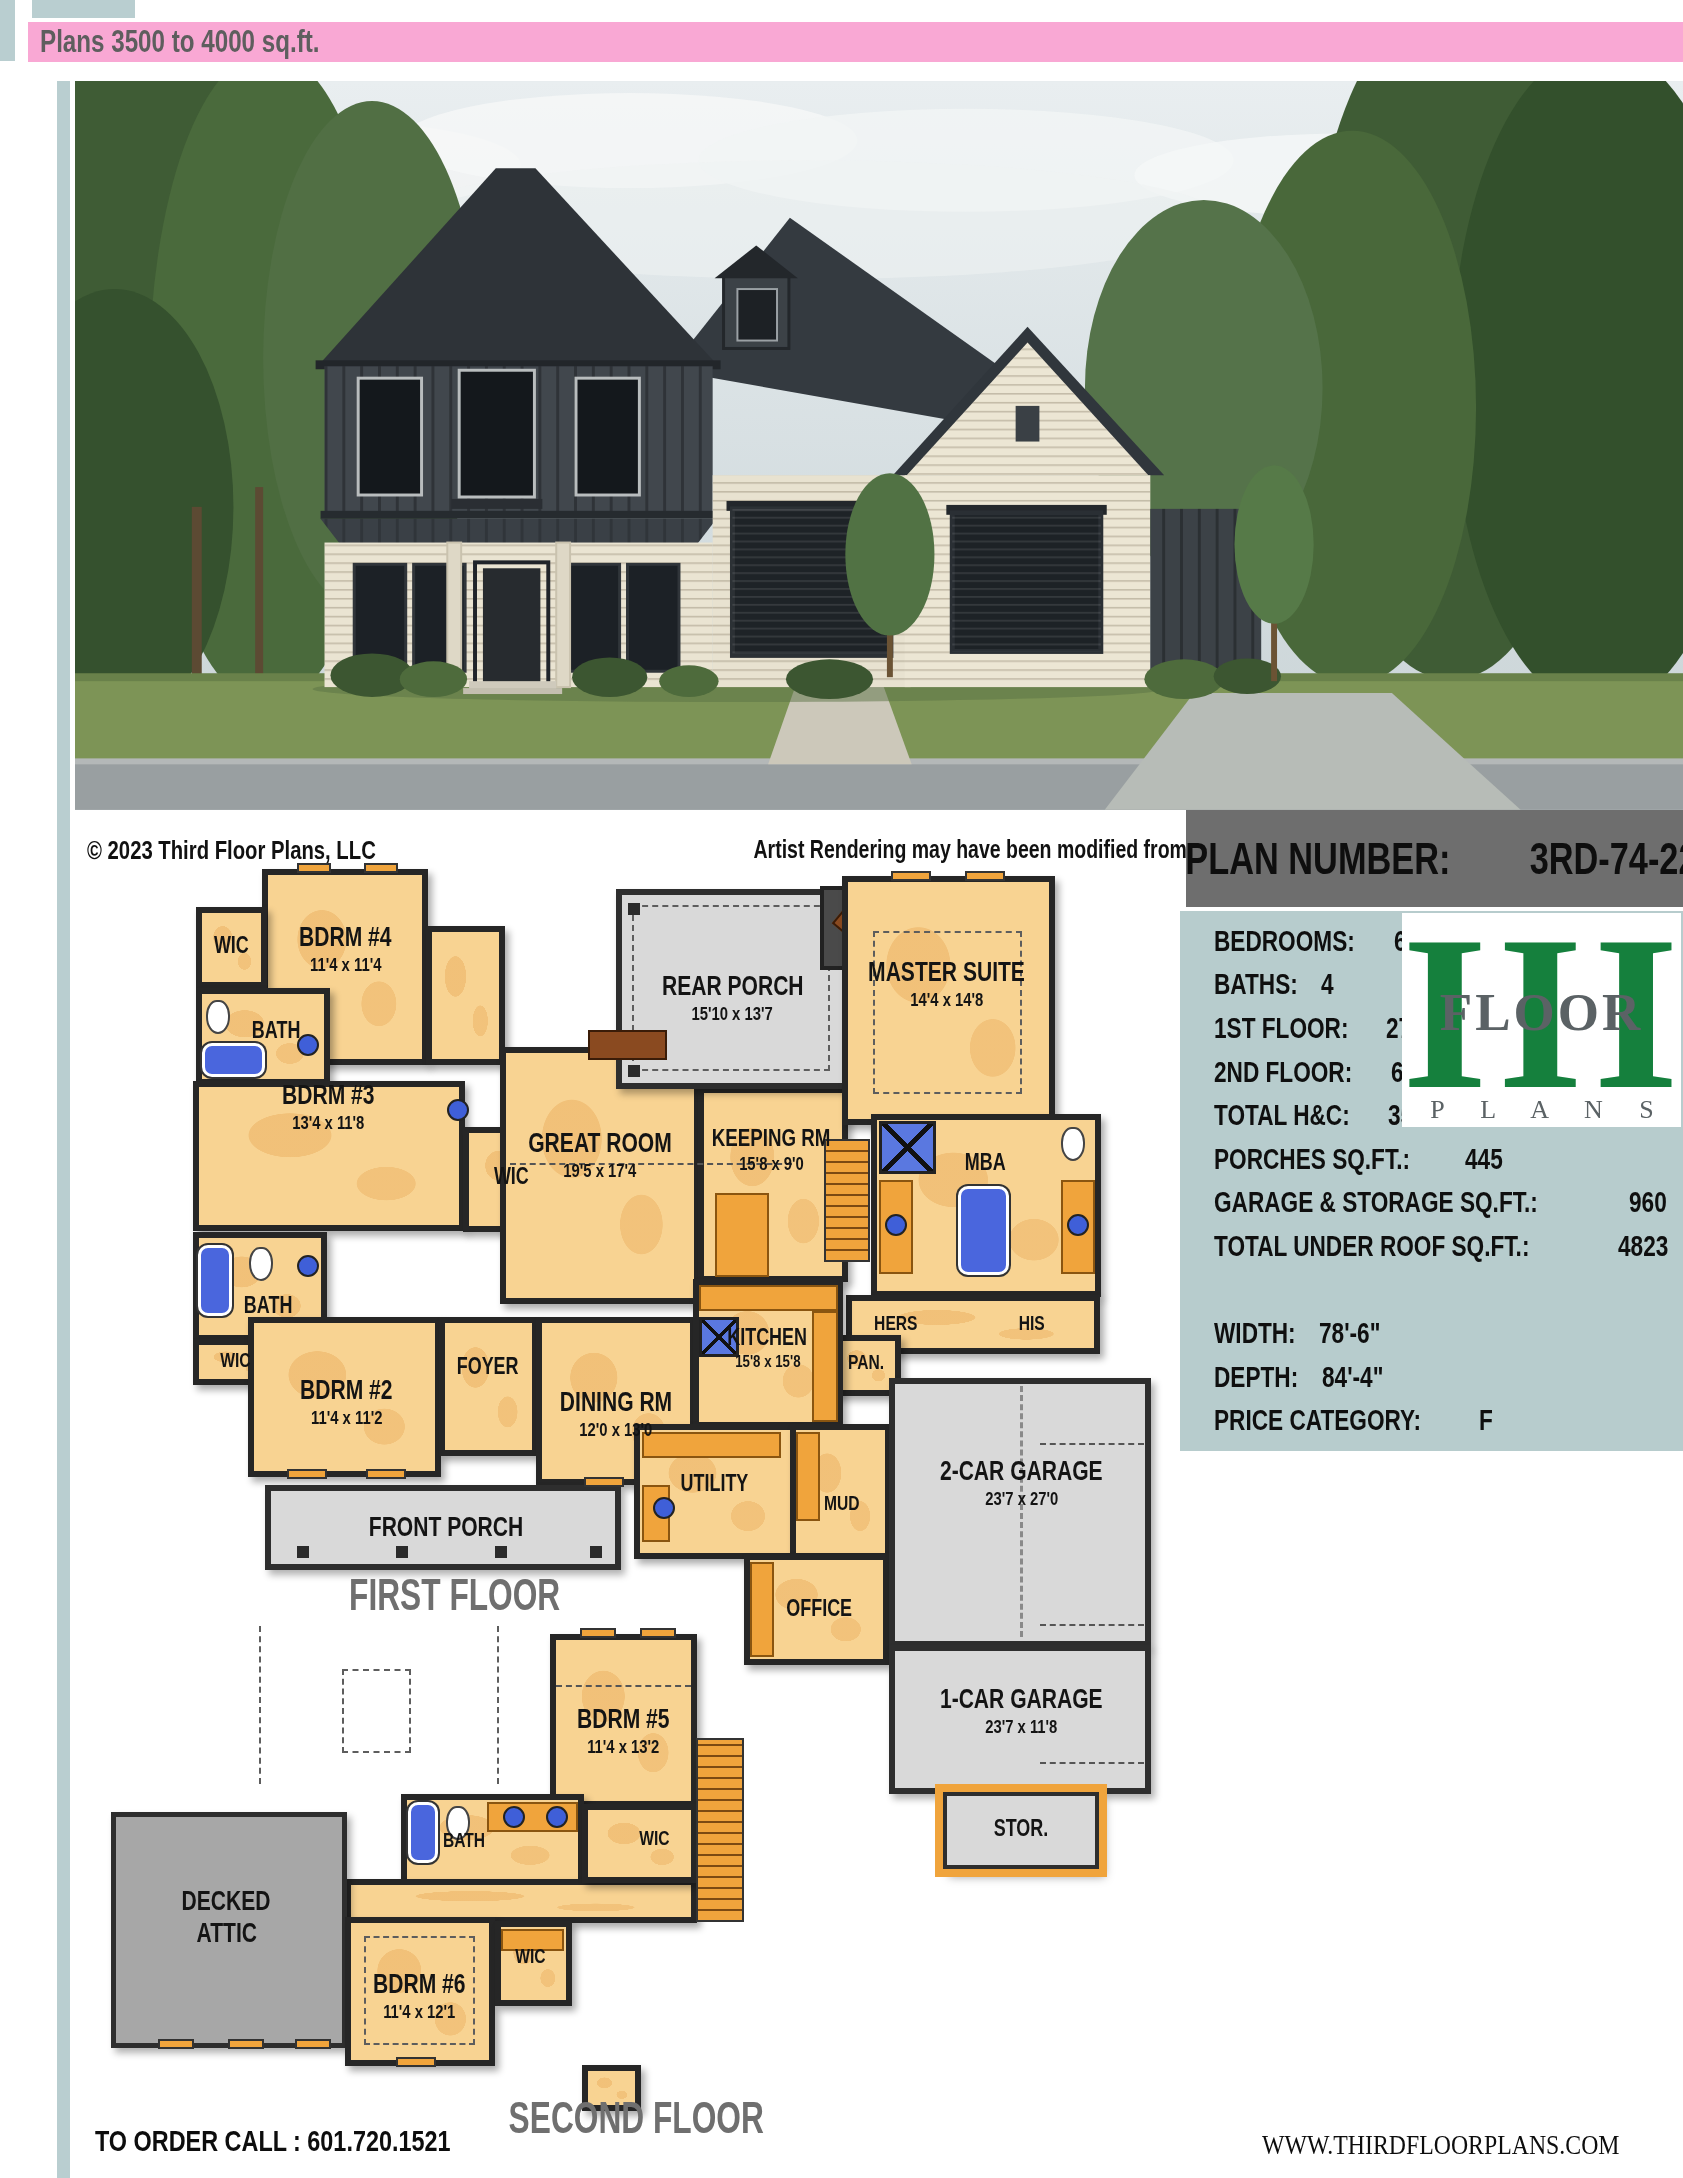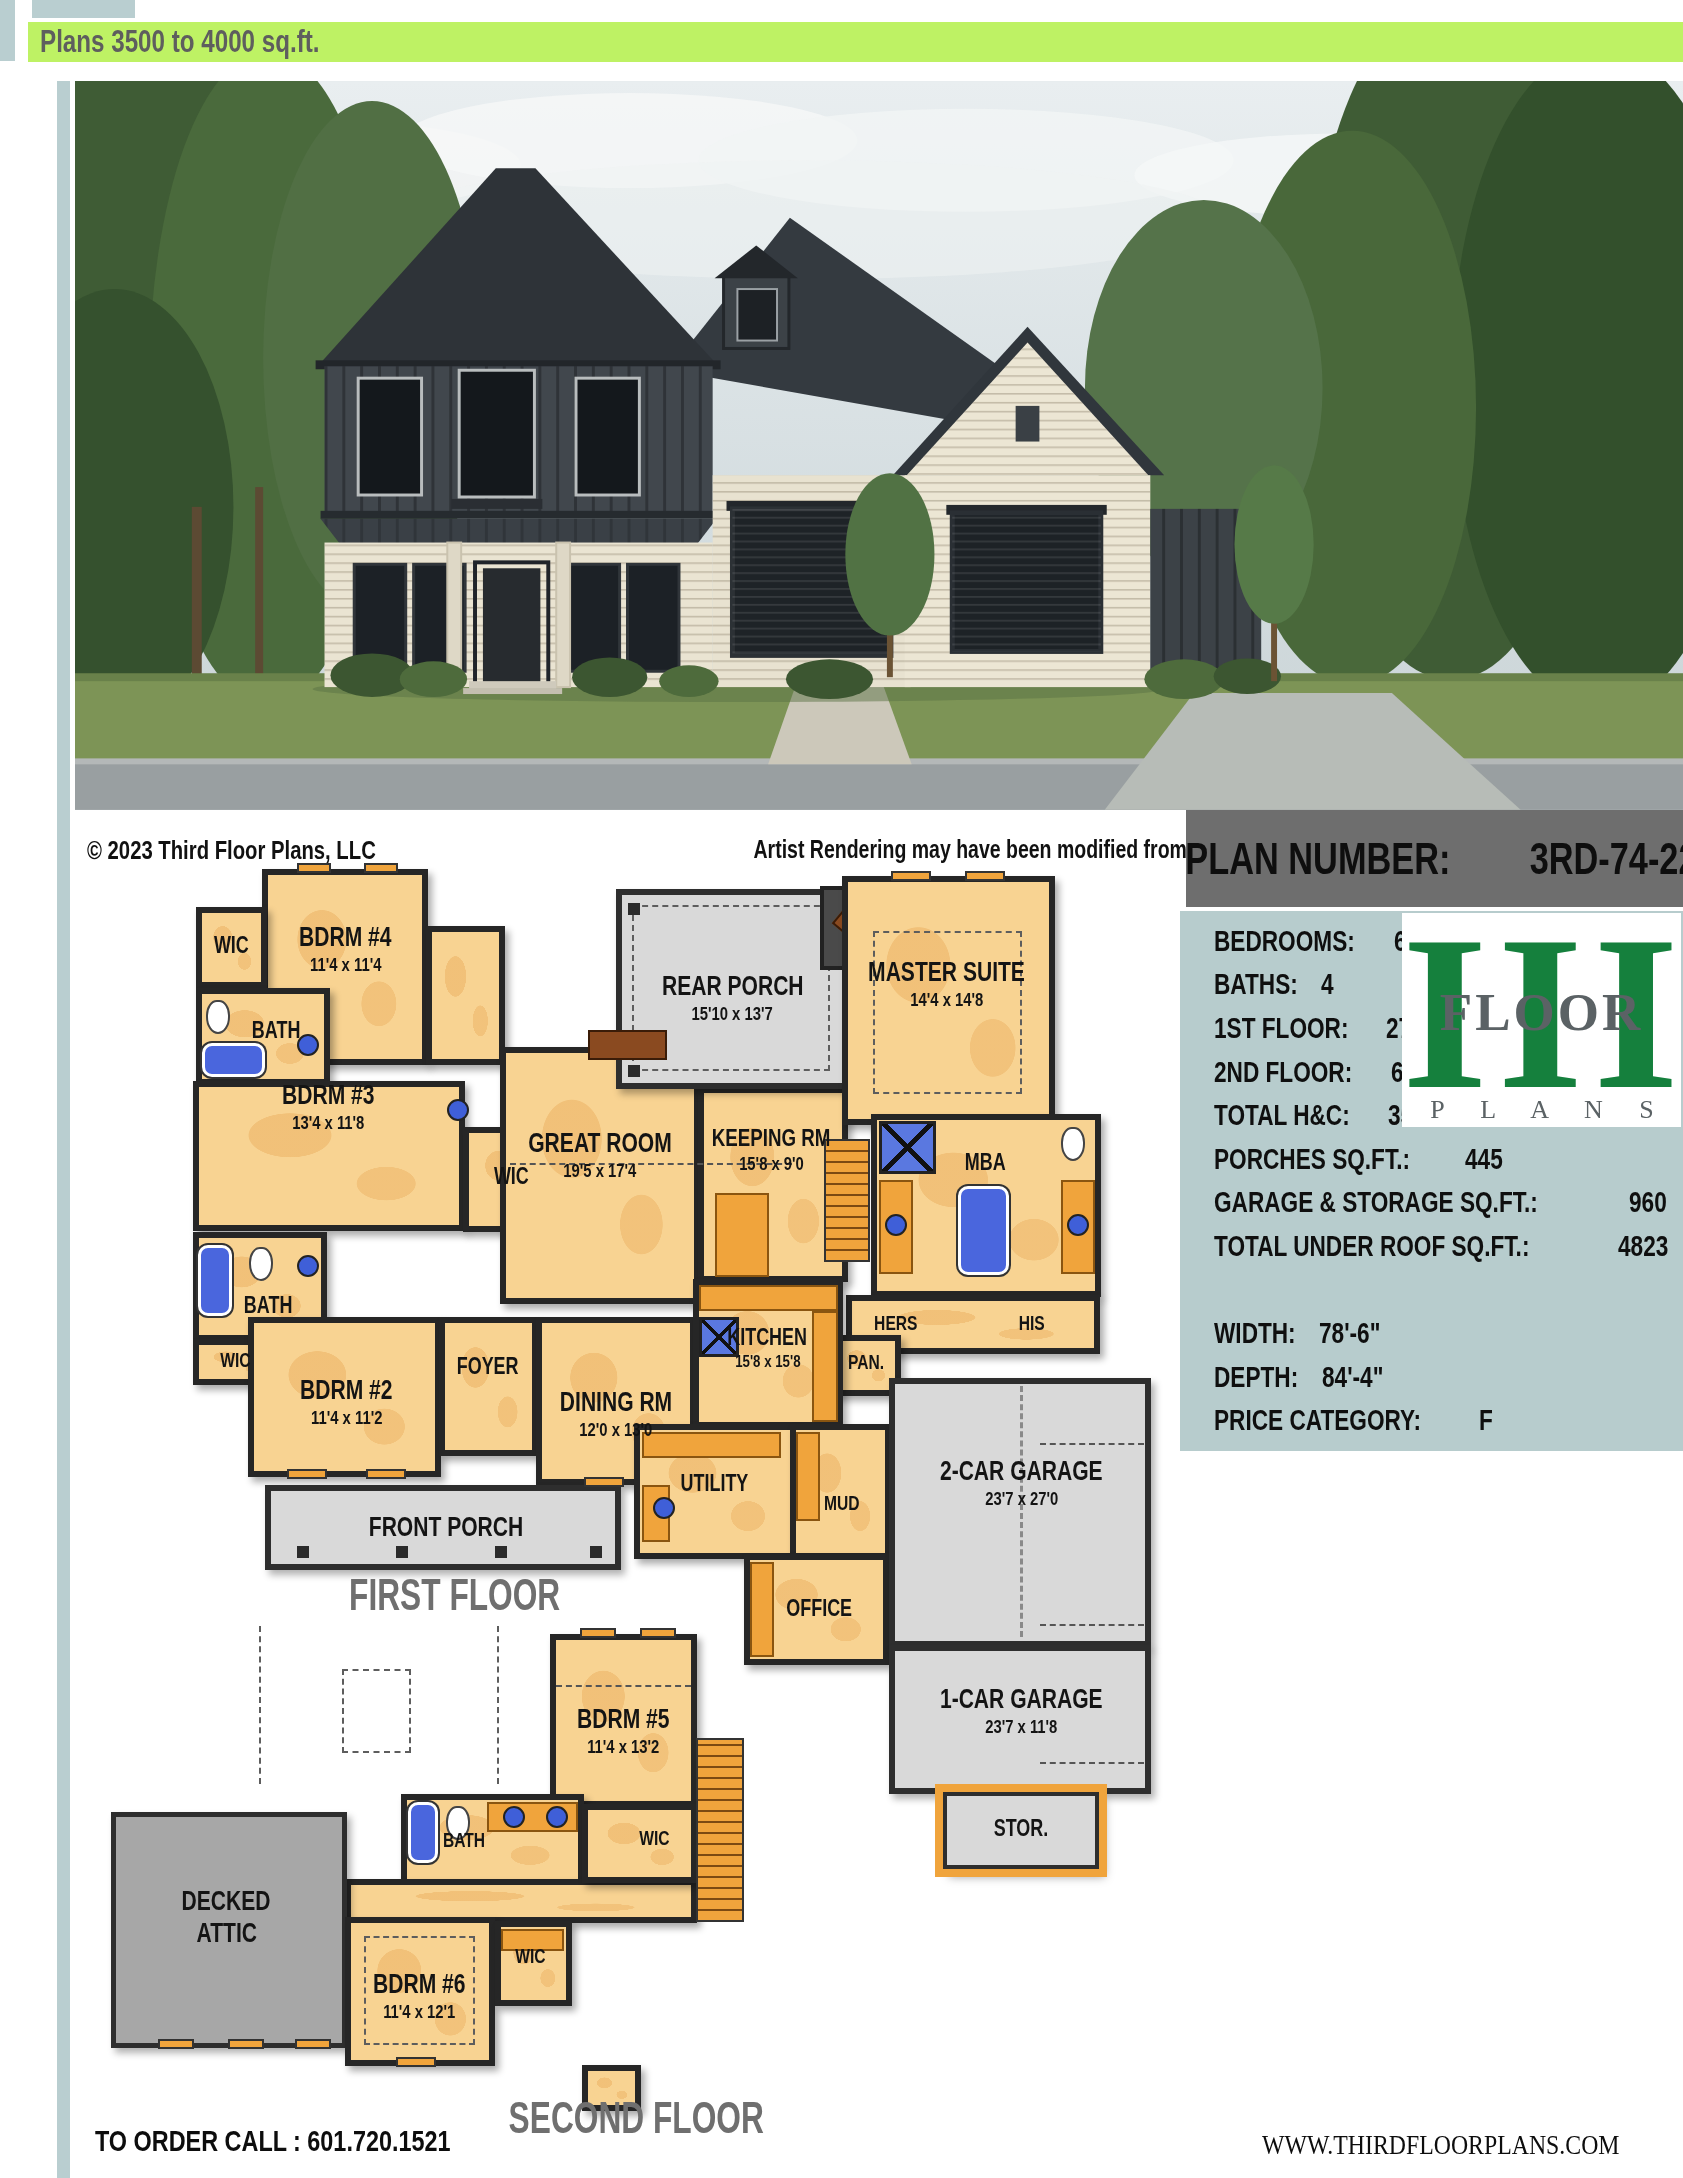--- a/index.html
+++ b/index.html
@@ -6,21 +6,21 @@
   html,body { background:#ffffff; }
   body { width:1683px; height:2178px; position:relative; overflow:hidden;
          font-family:"Liberation Sans", sans-serif; }
   .abs { position:absolute; }
   .cnd { display:inline-block; transform:scaleX(.78); transform-origin:left center; white-space:nowrap; }
   .cndc { display:inline-block; transform:scaleX(.78); transform-origin:center center; white-space:nowrap; }
 
   
   #edge-stripe-top { left:0; top:0; width:15px; height:61px; background:#b9ced0; }
   #corner-square { left:32px; top:0; width:103px; height:18px; background:#b9ced0; }
-  #header-band { left:28px; top:22px; width:1655px; height:40px; background:#bef264; }
+  #header-band { left:28px; top:22px; width:1655px; height:40px; background:#f9a8d4; }
   #header-band .t { font-size:31px; font-weight:700; color:#5e5e5e; line-height:40px; padding-left:12px; }
   #left-line { left:57px; top:81px; width:13px; height:2097px; background:#b9ced0; }
 
   
   #photo { left:75px; top:81px; width:1608px; height:729px; overflow:hidden; background:#dfe6e8; }
 
   #copyright { left:87px; top:835px; font-size:26px; font-weight:700; color:#111; }
   #disclaimer { left:594px; top:835px; width:590px; text-align:right; font-size:25px; font-weight:700; color:#111; }
   #disclaimer .cnd { transform-origin:right center; }
 

